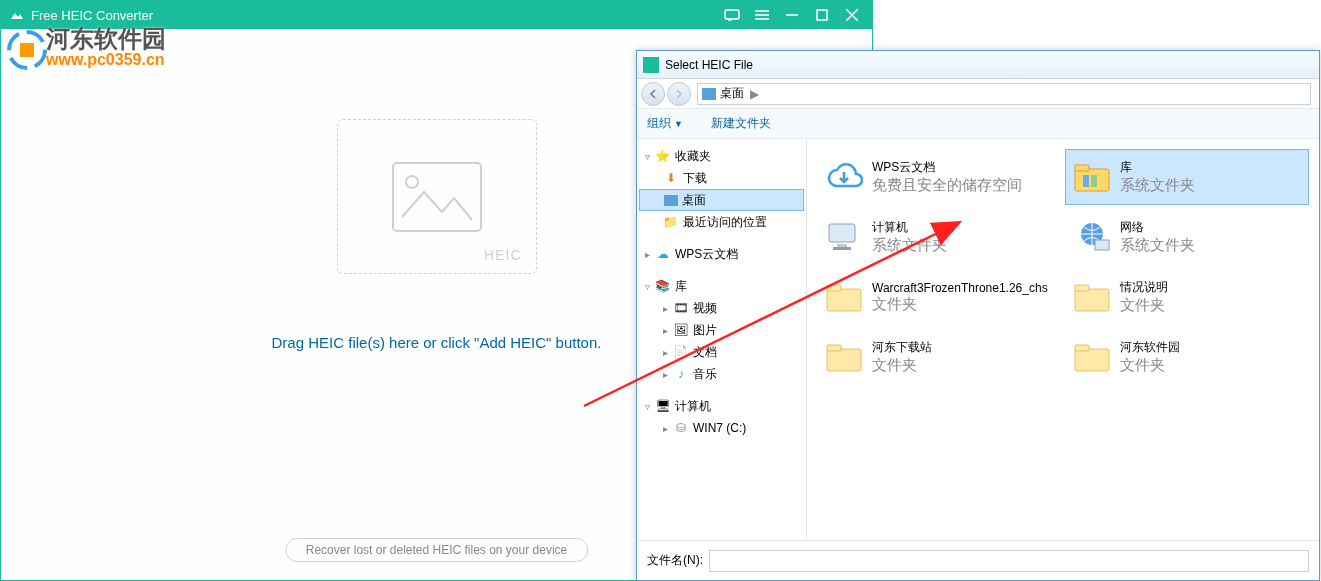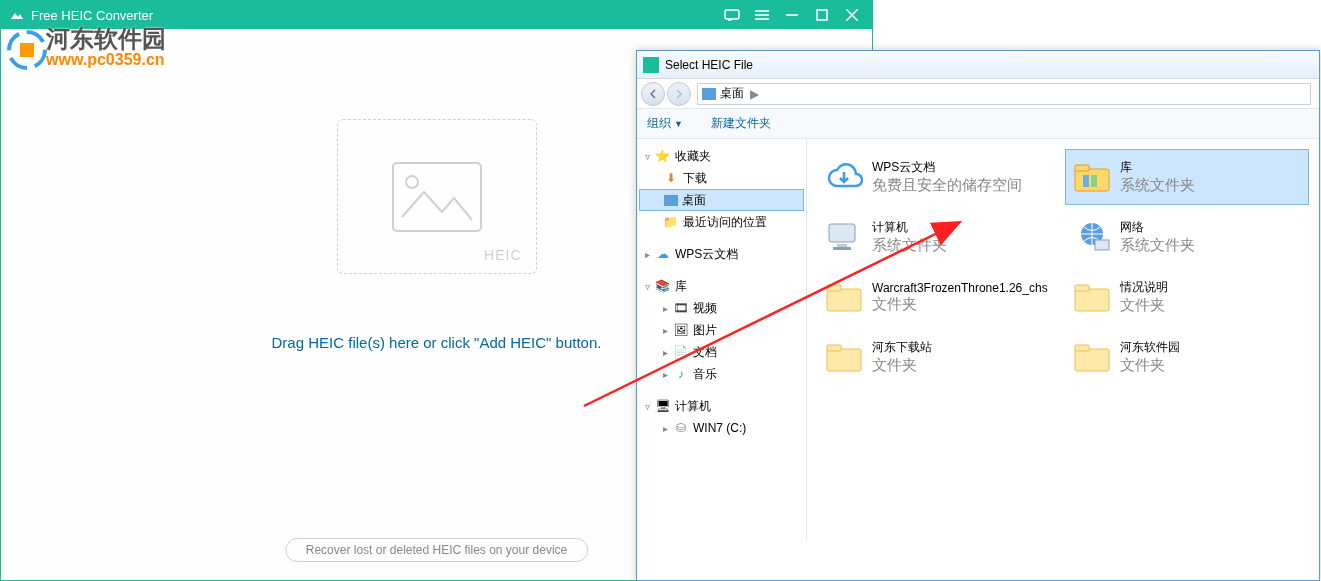--- a/index.html
+++ b/index.html
@@ -310,20 +310,24 @@
               <rect x="2" y="4" width="14" height="6" rx="1" fill="#ffe9a8" stroke="#e8c060"></rect>
             </svg>
           </div>
           <div class="ftxt">
             <div class="name">河东软件园</div>
             <div class="sub">文件夹</div>
           </div>
         </div>
       </div>
   </div>
+  <div class="d-foot">
+    <span class="lbl">文件名(N):</span>
+    <input type="text" style="">
+  </div>
 </div>
 
 <div class="wm">
   <svg class="ico" viewBox="0 0 42 42">
     <circle cx="21" cy="21" r="18" fill="none" stroke="#3a9ee8" stroke-width="4" stroke-dasharray="20 8"></circle>
     <rect x="14" y="14" width="14" height="14" fill="#ff9a00"></rect>
   </svg>
   <span class="cn" style="margin-left:44px">河东软件园</span>
   <span class="url" style="margin-left:44px">www.pc0359.cn</span>
 </div>

